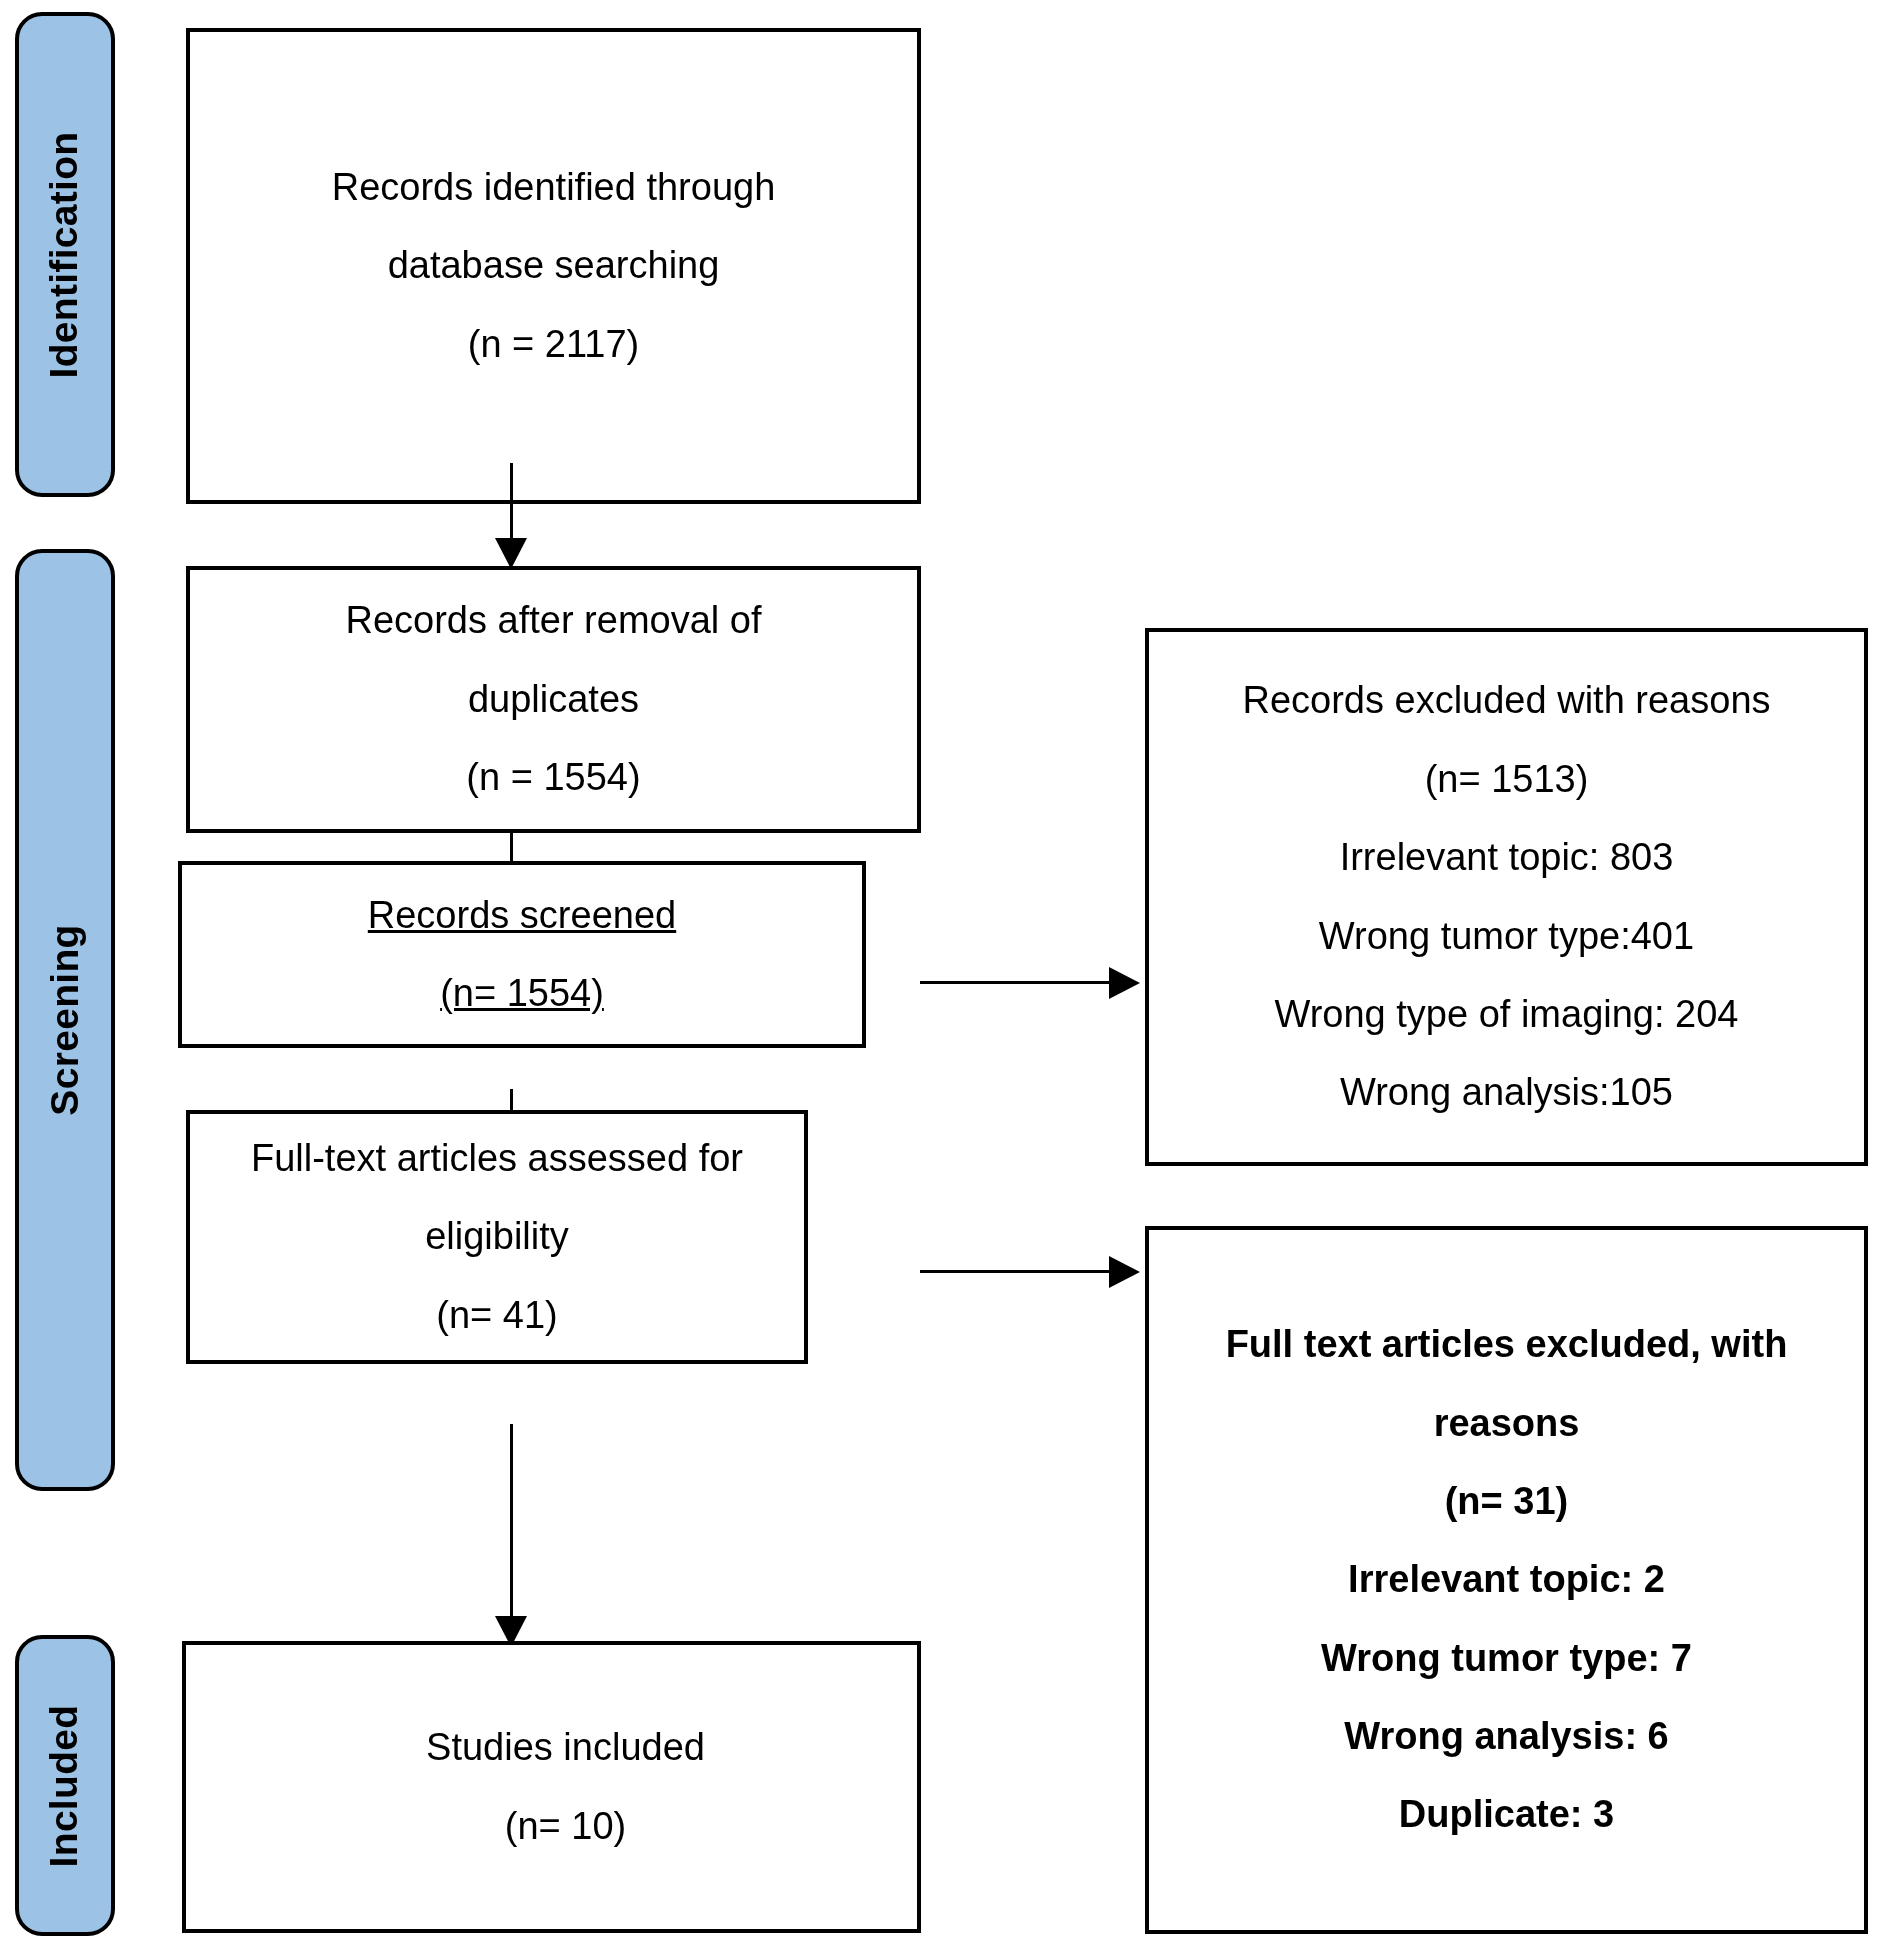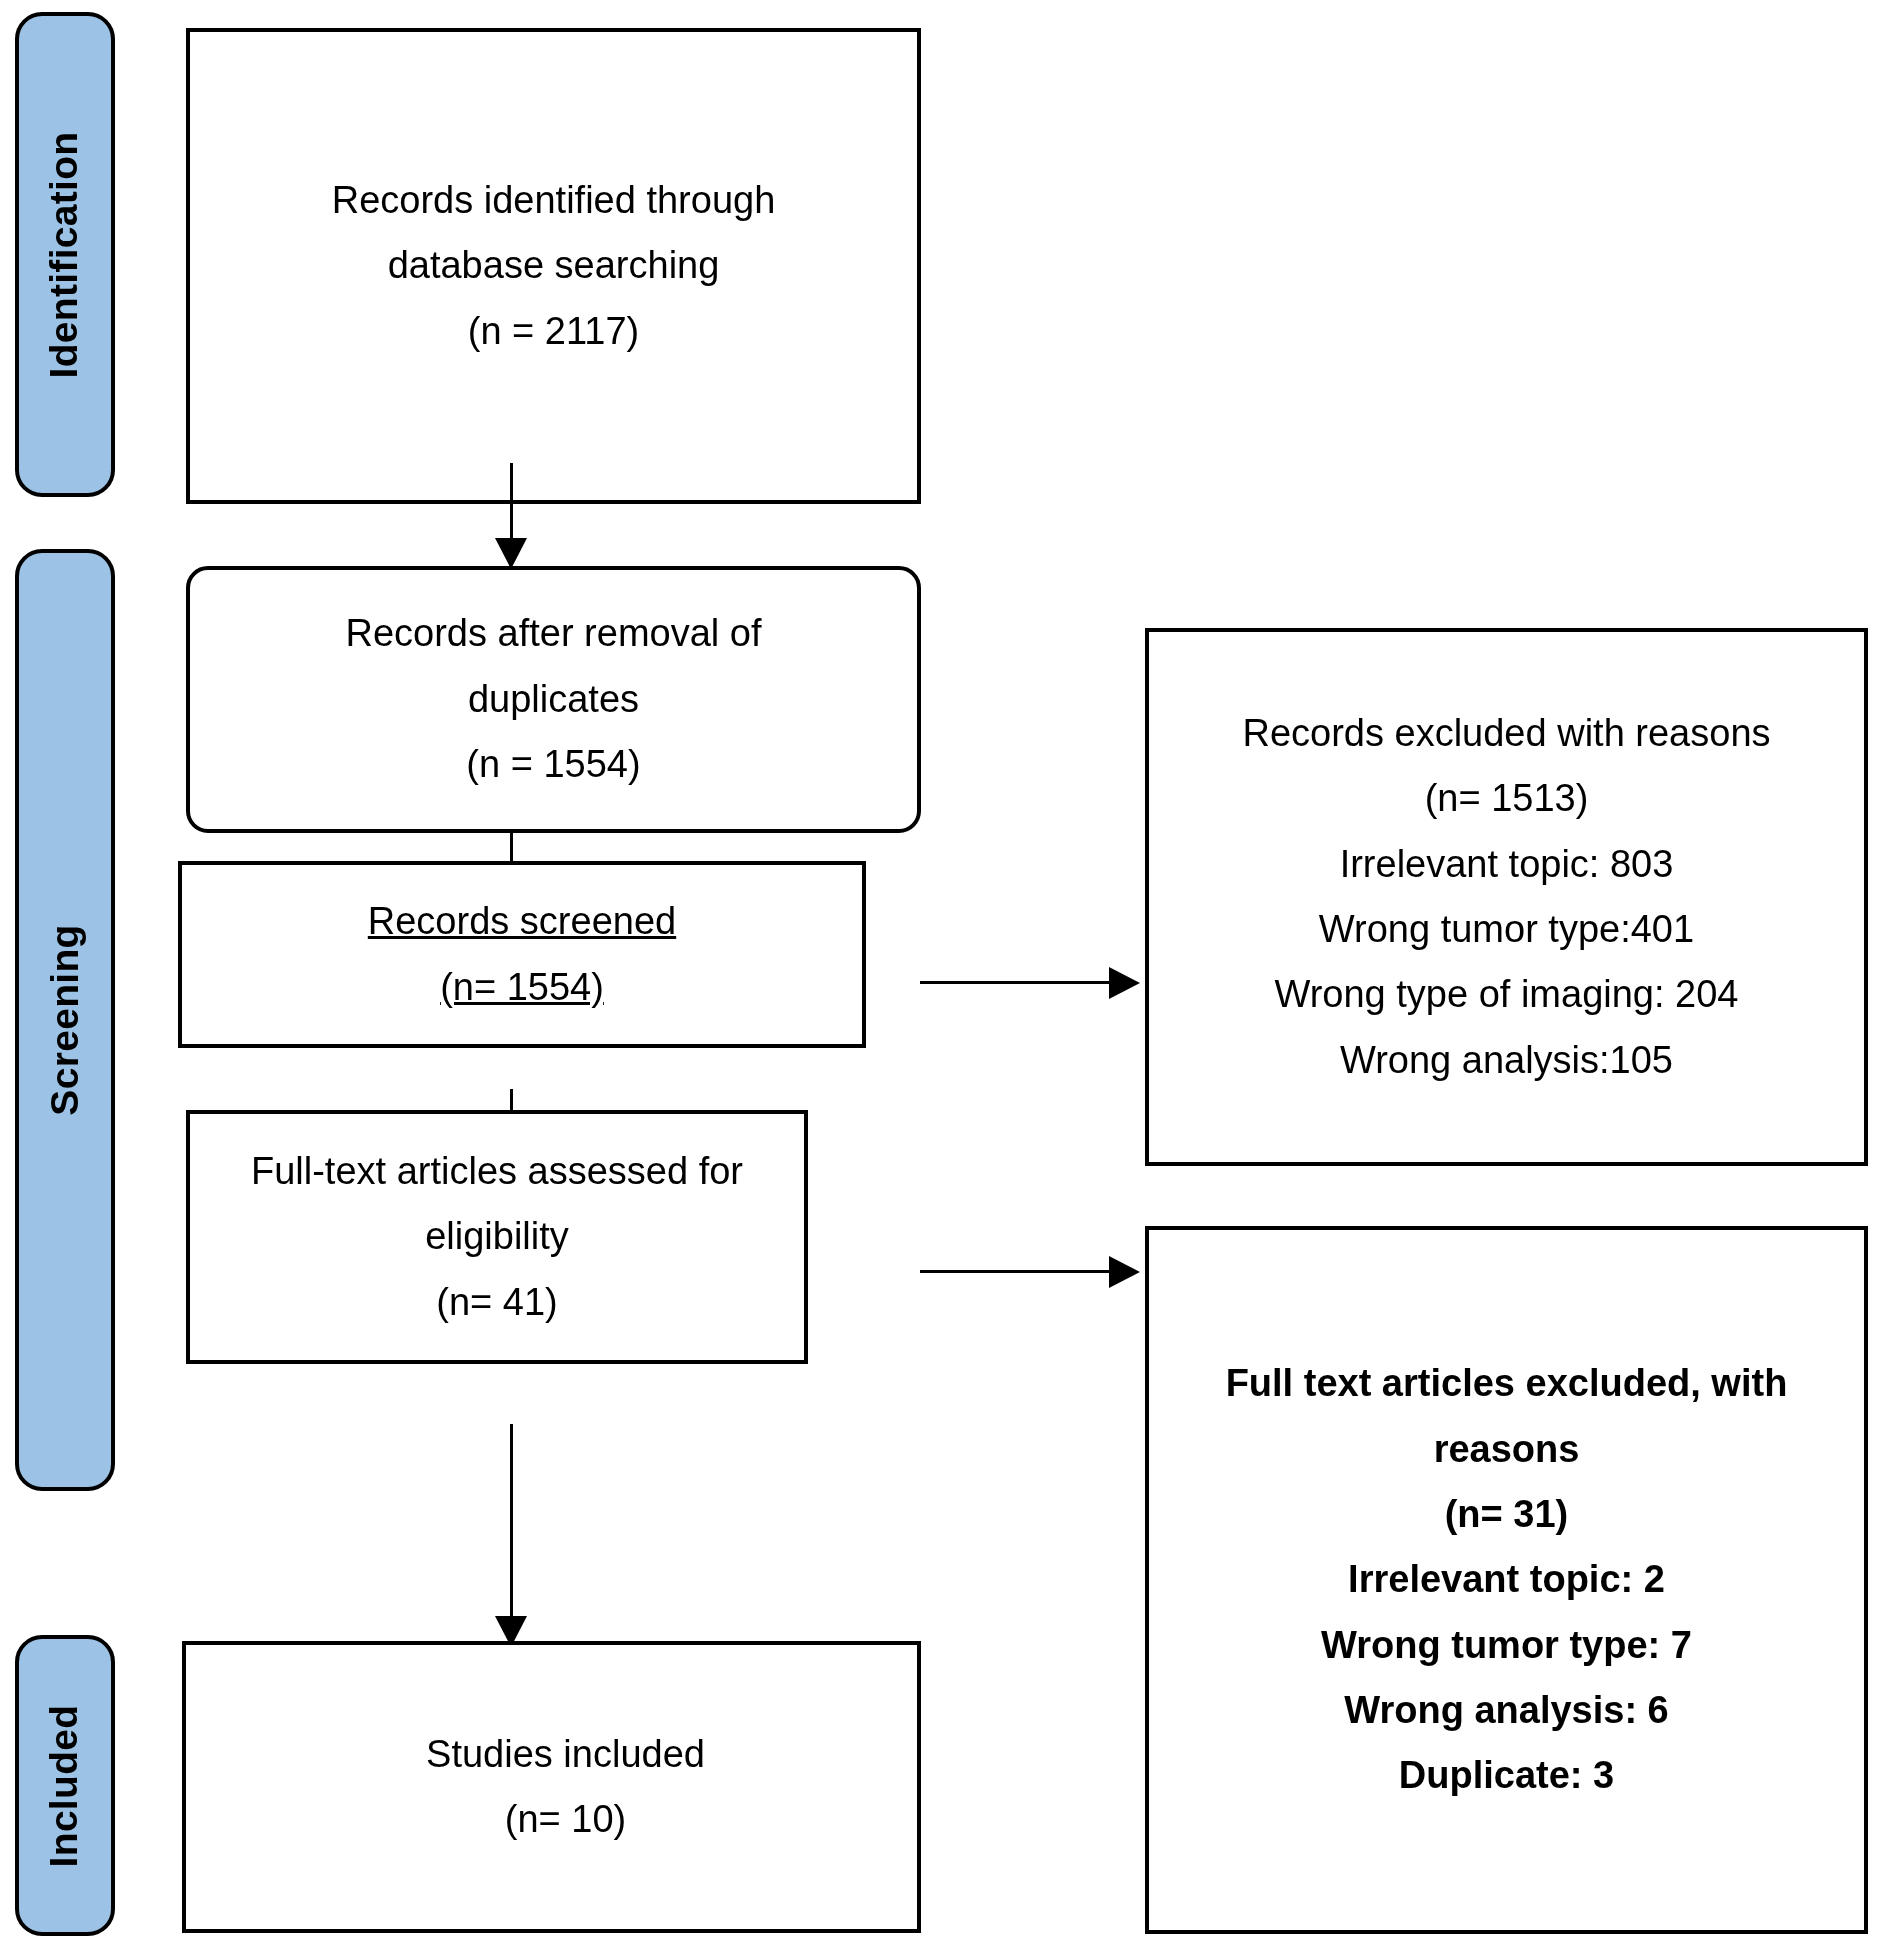--- a/index.html
+++ b/index.html
@@ -42,20 +42,21 @@
   .flow-box {
     position: absolute;
     box-sizing: border-box;
     background: #ffffff;
     border: 4.7px solid #000000;
     display: flex;
     flex-direction: column;
     align-items: center;
     justify-content: center;
     padding: 6.7px 16px;
+    gap: 13px;
   }
   .flow-box .line {
     font-size: 38px;
     line-height: 1.72;
     color: #000000;
     text-align: center;
     white-space: nowrap;
   }
 
   
@@ -105,21 +106,21 @@
 
   <div class="flow-box" style="left:186px; top:28px; width:735px; height:476px;">
     <div class="line">Records identified through</div>
     <div class="line">database searching</div>
     <div class="line">(n = 2117)</div>
   </div>
 
   <div class="v-line" style="left:510px; top:463px; height:87px;"></div>
   <div class="v-head" style="left:495px; top:538px;"></div>
 
-  <div class="flow-box" style="left:186px; top:566px; width:735px; height:267px;border-radius:22px;">
+  <div class="flow-box" style="left:186px; top:566px; width:735px; height:267px;">
     <div class="line">Records after removal of</div>
     <div class="line">duplicates</div>
     <div class="line">(n = 1554)</div>
   </div>
 
   <div class="v-line" style="left:510px; top:833px; height:72px;"></div>
   <div class="v-head" style="left:495px; top:873px;"></div>
 
   <div class="flow-box" style="left:178px; top:861px; width:688px; height:187px;text-decoration:underline;">
     <div class="line">Records screened</div>

